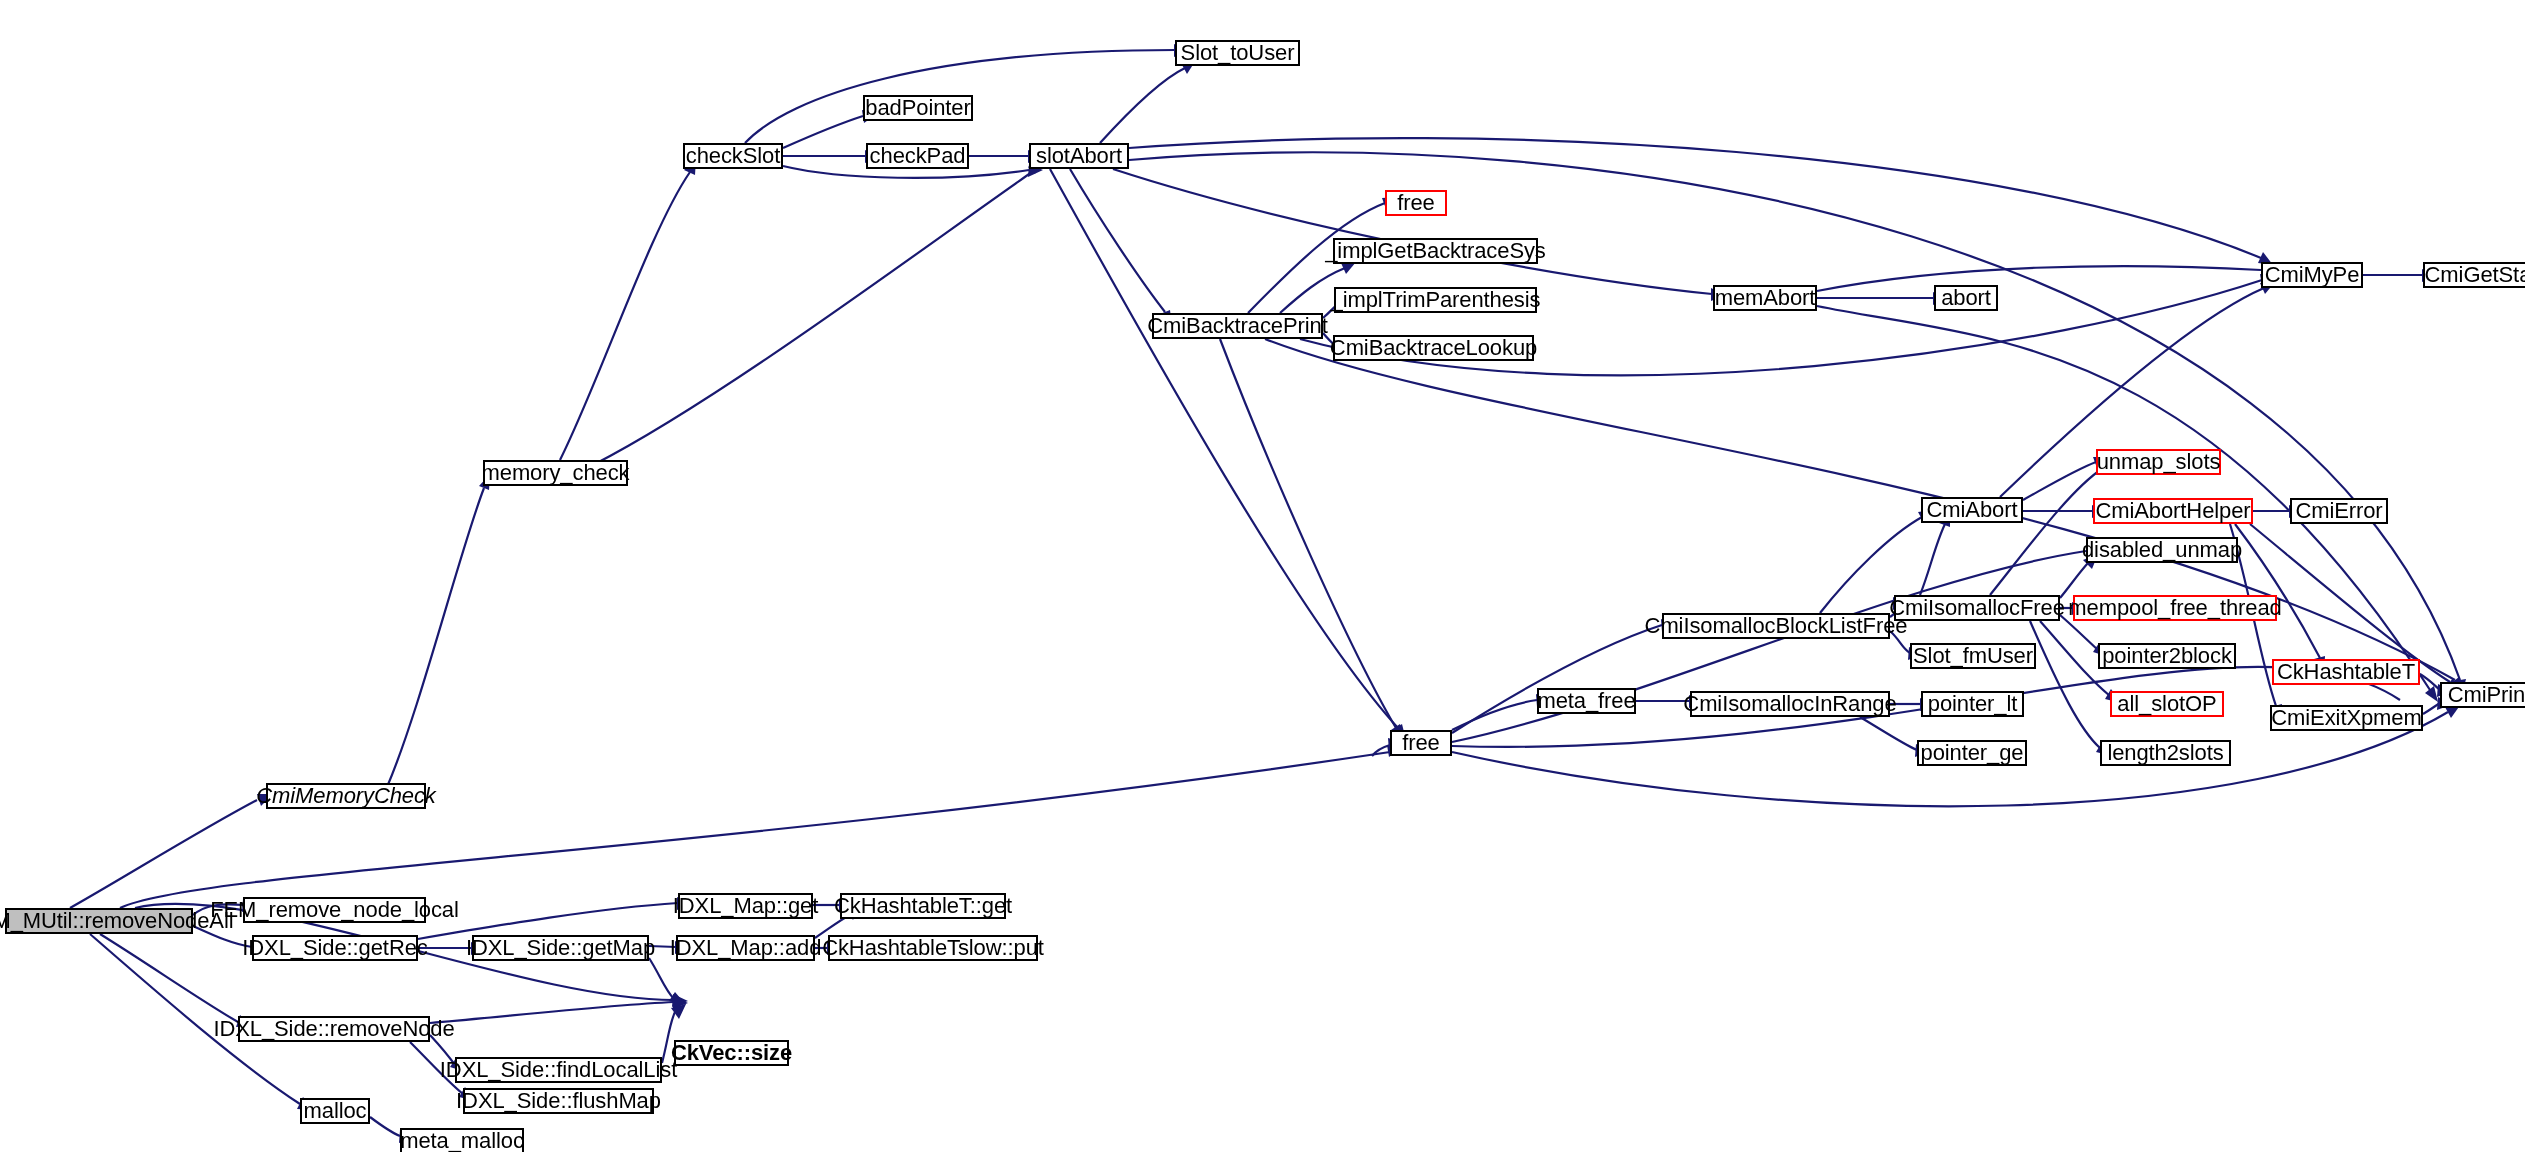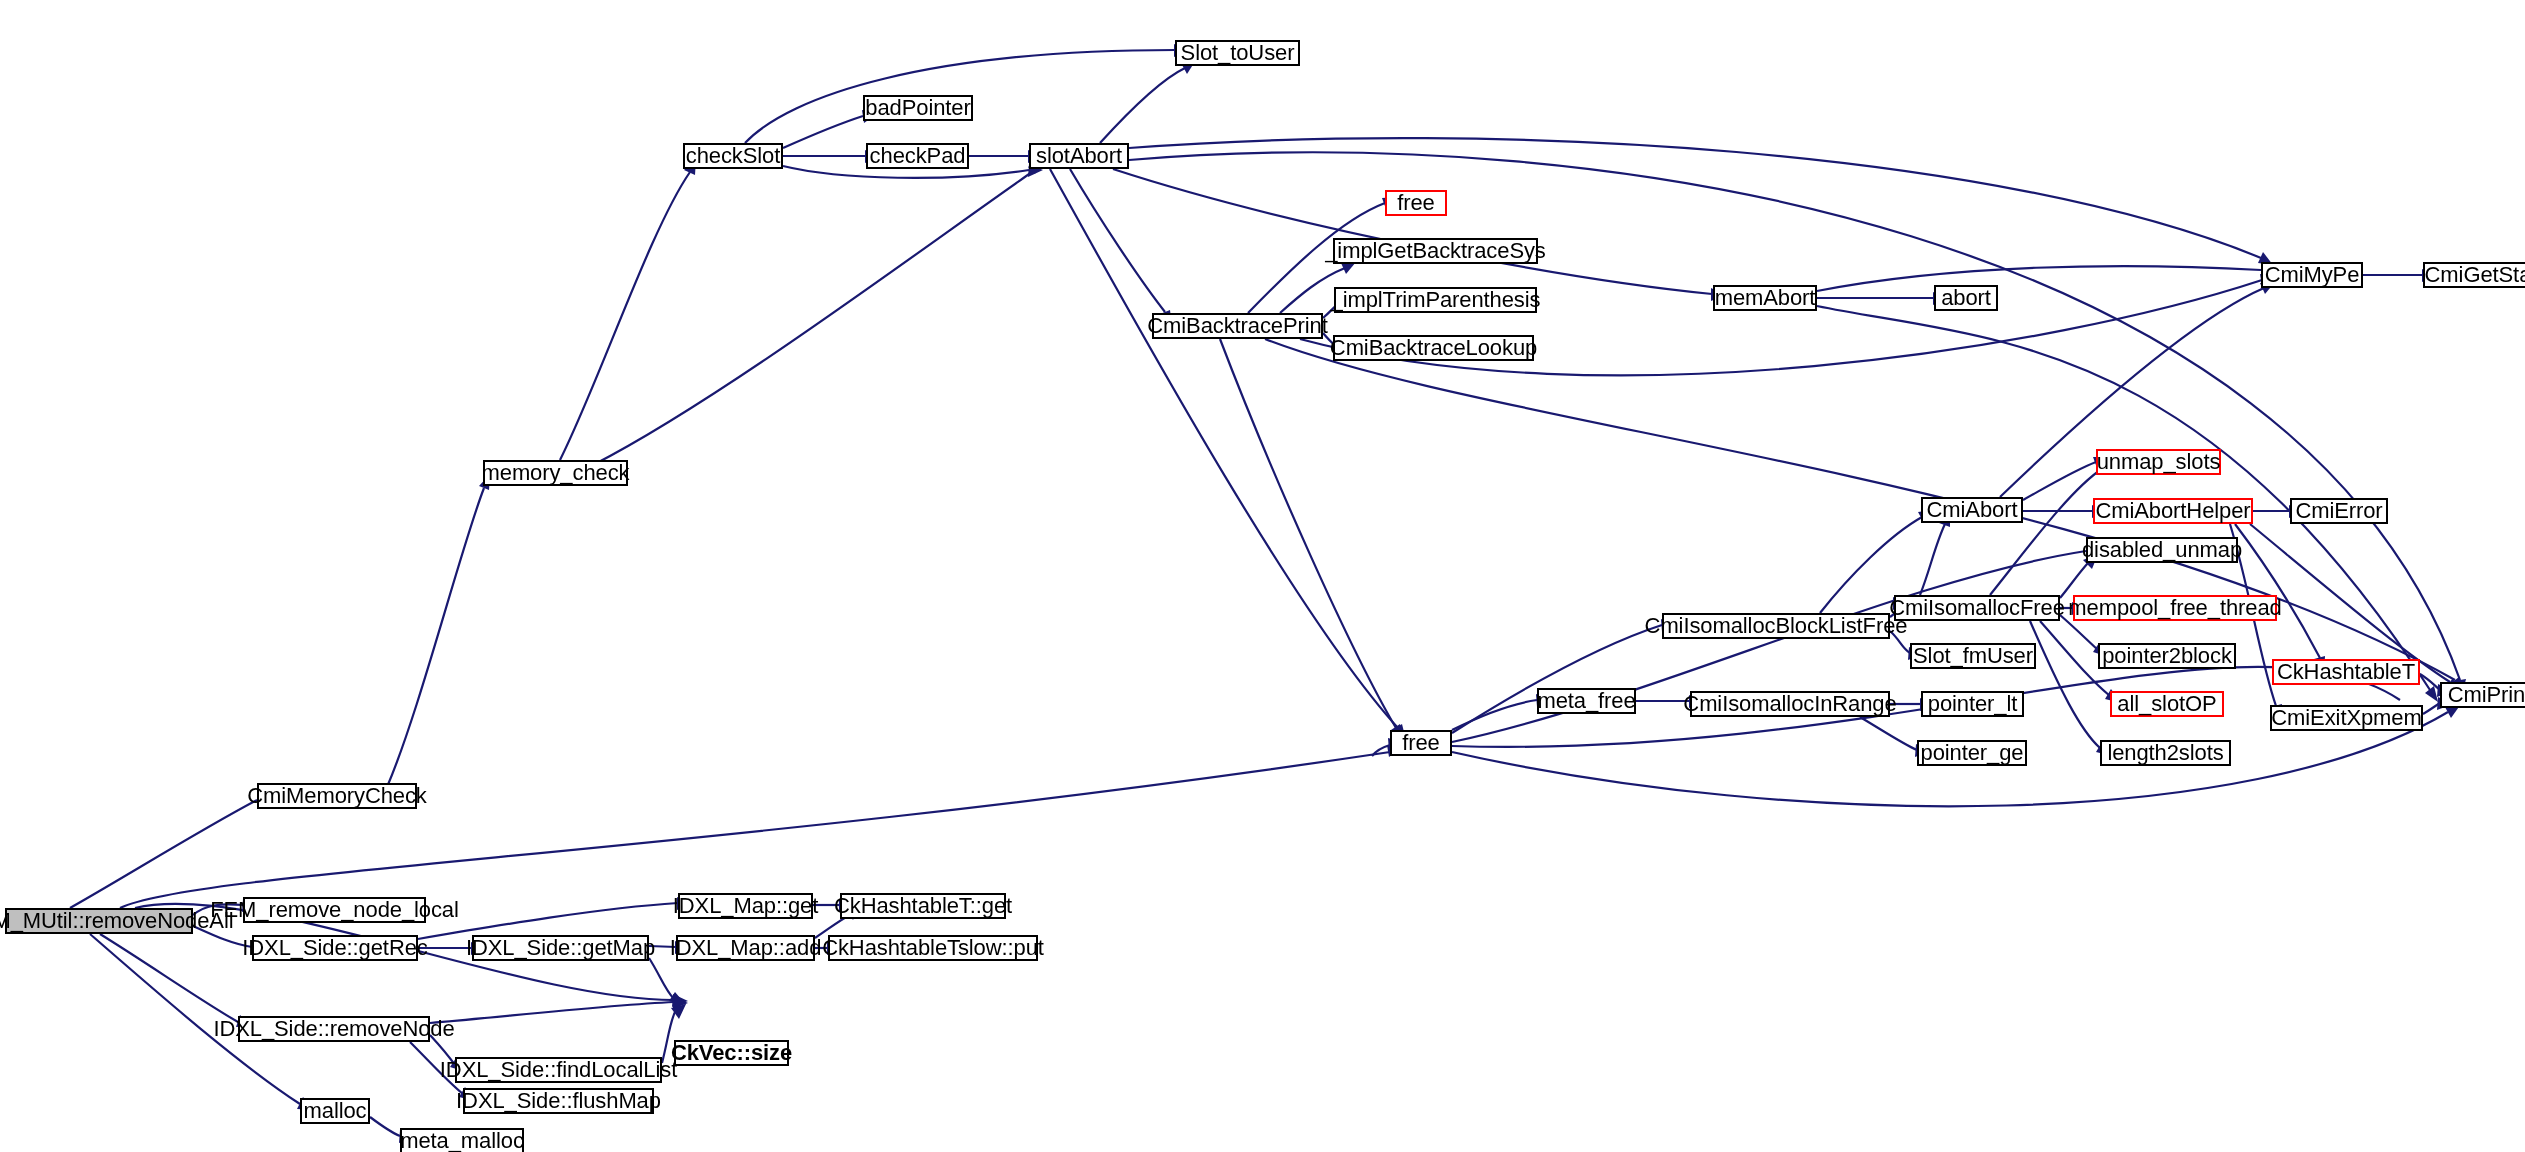--- a/index.html
+++ b/index.html
@@ -290,21 +290,21 @@
       <div class="node-box" style="left: 300px; top: 1098px; width: 70px; height: 26px;">malloc</div>
       <div class="node-box" style="left: 400px; top: 1128px; width: 124px; height: 26px;">meta_malloc</div>
       <div class="node-box" style="left: 472px; top: 935px; width: 177px; height: 26px;">IDXL_Side::getMap</div>
       <div class="node-box" style="left: 455px; top: 1057px; width: 207px; height: 26px;">IDXL_Side::findLocalList</div>
       <div class="node-box" style="left: 463px; top: 1088px; width: 191px; height: 26px;">IDXL_Side::flushMap</div>
       <div class="node-box" style="left: 678px; top: 893px; width: 135px; height: 26px;">IDXL_Map::get</div>
       <div class="node-box" style="left: 676px; top: 935px; width: 139px; height: 26px;">IDXL_Map::add</div>
       <div class="node-box" style="left: 674px; top: 1040px; width: 115px; height: 26px; font-weight: bold;">CkVec::size</div>
       <div class="node-box" style="left: 840px; top: 893px; width: 166px; height: 26px;">CkHashtableT::get</div>
       <div class="node-box" style="left: 828px; top: 935px; width: 210px; height: 26px;">CkHashtableTslow::put</div>
-      <div class="node-box" style="left: 257px; top: 783px; width: 160px; height: 26px;">CmiMemoryCheck</div>
+      <div class="node-box" style="left: 266px; top: 783px; width: 160px; height: 26px; font-style: italic;">CmiMemoryCheck</div>
       <div class="node-box" style="left: 483px; top: 460px; width: 145px; height: 26px;">memory_check</div>
       <div class="node-box" style="left: 683px; top: 143px; width: 100px; height: 26px;">checkSlot</div>
       <div class="node-box" style="left: 863px; top: 95px; width: 110px; height: 26px;">badPointer</div>
       <div class="node-box" style="left: 866px; top: 143px; width: 103px; height: 26px;">checkPad</div>
       <div class="node-box" style="left: 1029px; top: 143px; width: 100px; height: 26px;">slotAbort</div>
       <div class="node-box" style="left: 1175px; top: 40px; width: 125px; height: 26px;">Slot_toUser</div>
       <div class="node-box" style="left: 1152px; top: 313px; width: 171px; height: 26px;">CmiBacktracePrint</div>
       <div class="node-box red" style="left: 1385px; top: 190px; width: 62px; height: 26px;">free</div>
       <div class="node-box" style="left: 1333px; top: 238px; width: 205px; height: 26px;">_implGetBacktraceSys</div>
       <div class="node-box" style="left: 1334px; top: 287px; width: 203px; height: 26px;">_implTrimParenthesis</div>

